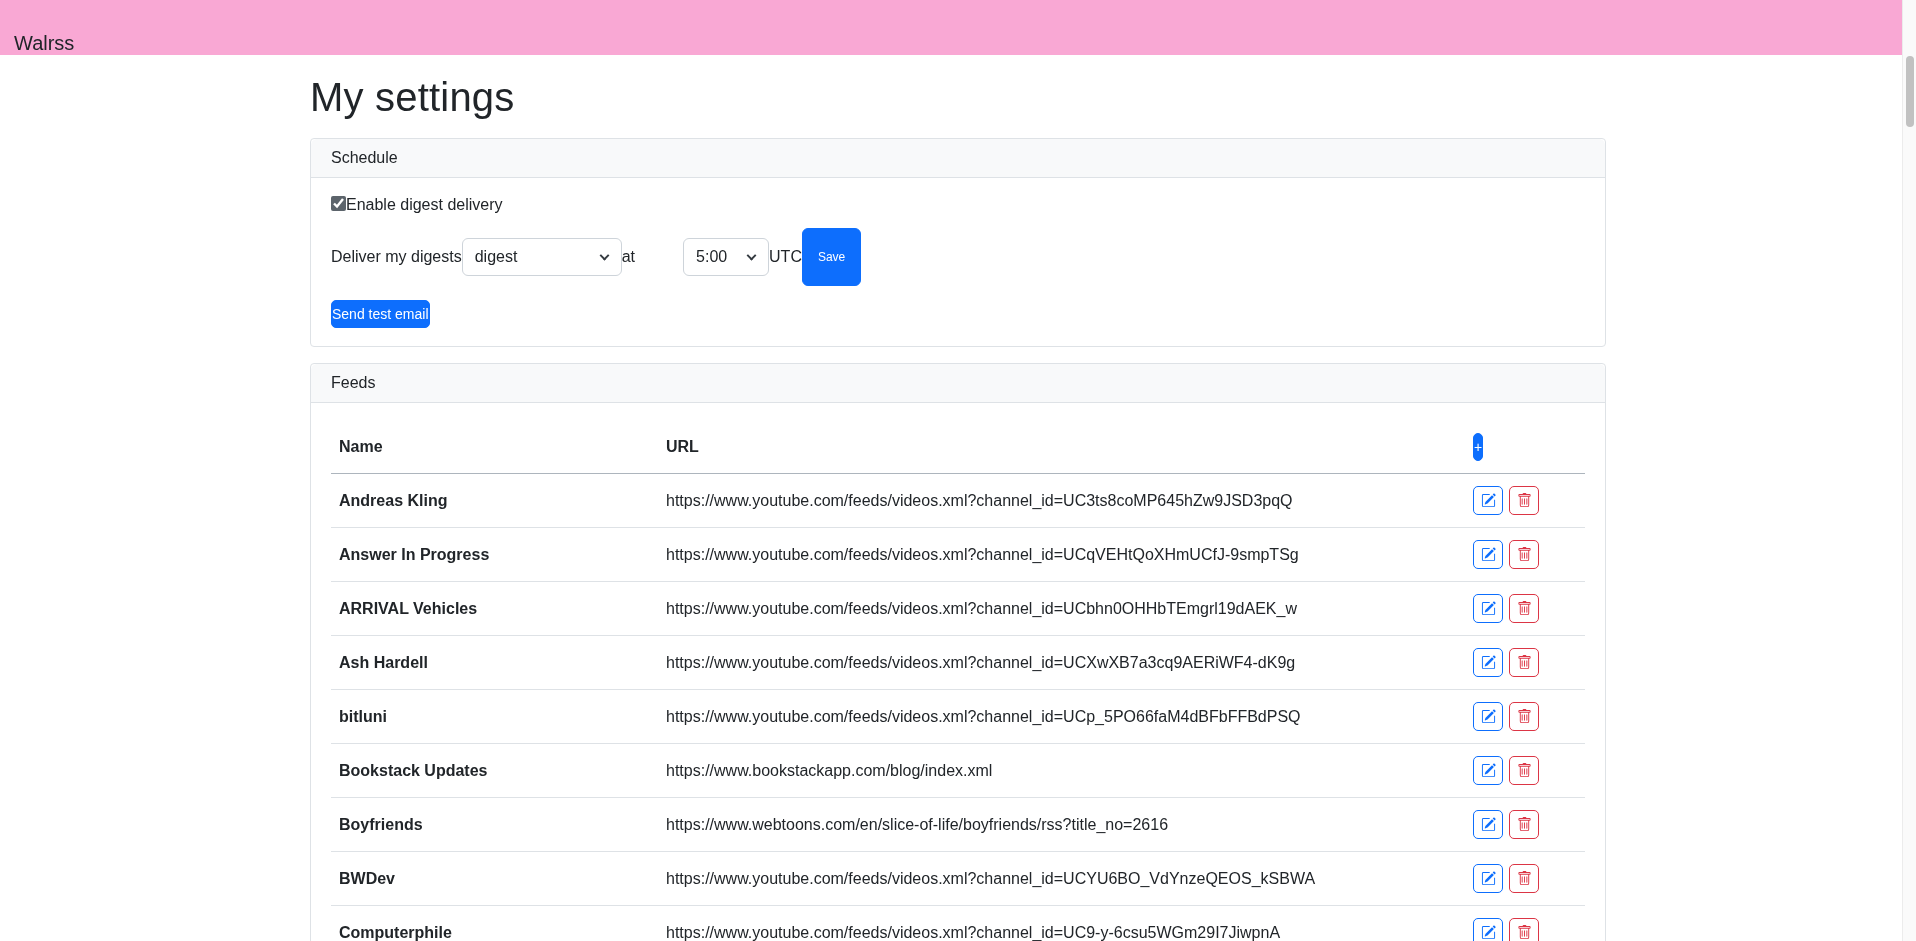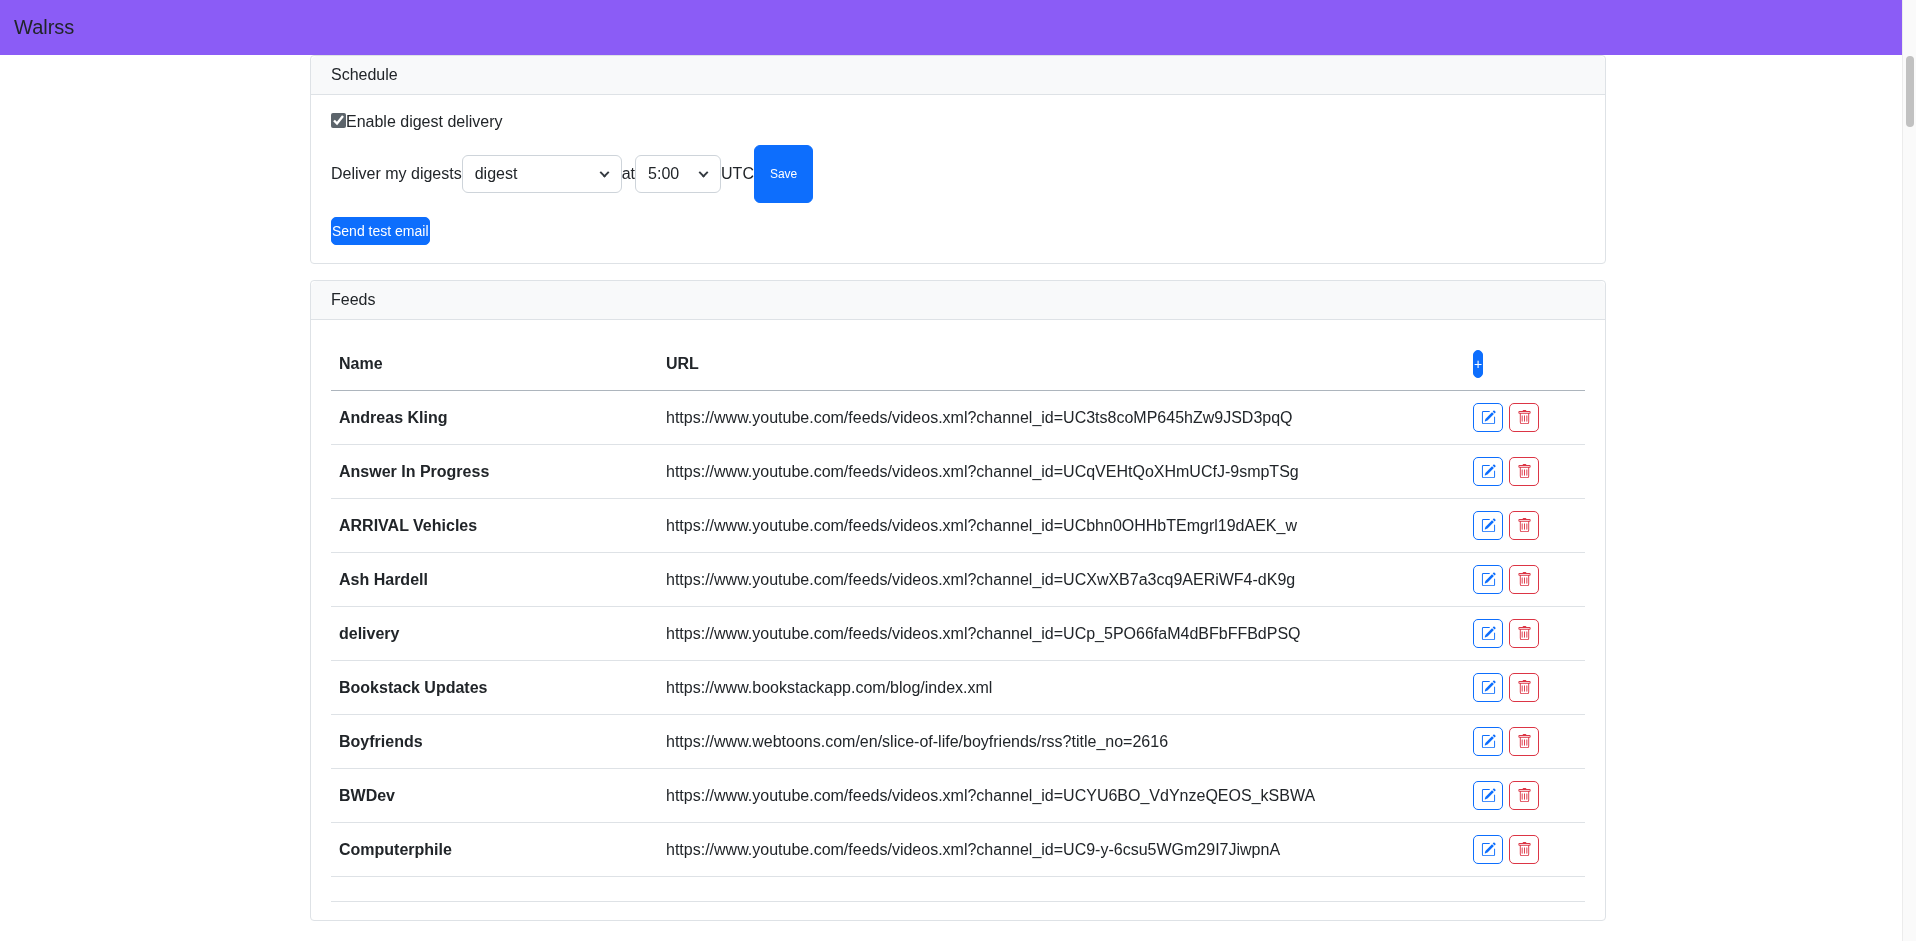--- a/index.html
+++ b/index.html
@@ -8,23 +8,23 @@
     overflow: hidden;
     background: #ffffff;
     font-family: "Liberation Sans", "DejaVu Sans", sans-serif;
     color: #212529;
     font-size: 16px;
   }
 
   
   .navbar {
     height: 55px;
-    background: #8b5cf6;
+    background: #f9a8d4;
     display: flex;
-    align-items: center;
+    align-items: flex-end;
     padding: 0 14px;
   }
   .navbar-brand {
     font-size: 20px;
     color: #212529;
     text-decoration: none;
     cursor: pointer;
   }
 
   
@@ -80,21 +80,21 @@
   }
   .form-select .caret {
     position: absolute;
     right: 13px; top: 50%;
     width: 7px; height: 7px;
     border-right: 2px solid #343a40;
     border-bottom: 2px solid #343a40;
     transform: translateY(-70%) rotate(45deg);
   }
   .sel-frequency { min-width: 160px; }
-  .sel-time { min-width: 86px; }
+  .sel-time { min-width: 86px; margin-left: 48px; }
 
   .btn {
     display: inline-flex; align-items: center; justify-content: center;
     border-radius: 6px;
     cursor: pointer;
     font-family: inherit;
   }
   .btn-primary {
     background: #0d6efd;
     border: 1px solid #0d6efd;
@@ -159,20 +159,21 @@
   }
 </style>
 </head>
 <body>
 
 <header class="navbar">
   <span class="navbar-brand">Walrss</span>
 </header>
 
 <main class="container">
+  <h1 class="page-title">My settings</h1>
 
   <section class="card">
     <div class="card-header">Schedule</div>
     <div class="card-body">
 
       <label class="check-row">
         <input type="checkbox" checked="" style="">
         <span>Enable digest delivery</span>
       </label>
 
@@ -313,21 +314,21 @@
             <path d="M5.5 5.5A.5.5 0 0 1 6 6v6a.5.5 0 0 1-1 0V6a.5.5 0 0 1 .5-.5zm2.5 0a.5.5 0 0 1 .5.5v6a.5.5 0 0 1-1 0V6a.5.5 0 0 1 .5-.5zm3 .5a.5.5 0 0 0-1 0v6a.5.5 0 0 0 1 0V6z"></path>
             <path d="M14.5 3a1 1 0 0 1-1 1H13v9a2 2 0 0 1-2 2H5a2 2 0 0 1-2-2V4h-.5a1 1 0 0 1-1-1V2a1 1 0 0 1 1-1H6a1 1 0 0 1 1-1h2a1 1 0 0 1 1 1h3.5a1 1 0 0 1 1 1v1zM4.118 4 4 4.059V13a1 1 0 0 0 1 1h6a1 1 0 0 0 1-1V4.059L11.882 4H4.118zM2.5 3h11V2h-11v1z"></path>
           </svg>
         </button>
       </div>
     </td>
   </tr>
 
   <tr>
     <td class="cell-name">
-      <span>delivery</span>
+      <span>bitluni</span>
     </td>
     <td class="cell-url">
       <span>https://www.youtube.com/feeds/videos.xml?channel_id=UCp_5PO66faM4dBFbFFBdPSQ</span>
     </td>
     <td class="cell-actions">
       <div class="actions">
         <button class="btn-icon btn-outline-primary" title="">
           <svg viewBox="0 0 16 16">
             <path d="M15.502 1.94a.5.5 0 0 1 0 .706L14.459 3.69l-2-2L13.502.646a.5.5 0 0 1 .707 0l1.293 1.293zm-1.75 2.456-2-2L4.939 9.21a.5.5 0 0 0-.121.196l-.805 2.414a.25.25 0 0 0 .316.316l2.414-.805a.5.5 0 0 0 .196-.12l6.813-6.814z"></path>
             <path d="M1 13.5A1.5 1.5 0 0 0 2.5 15h11a1.5 1.5 0 0 0 1.5-1.5v-6a.5.5 0 0 0-1 0v6a.5.5 0 0 1-.5.5h-11a.5.5 0 0 1-.5-.5v-11a.5.5 0 0 1 .5-.5H9a.5.5 0 0 0 0-1H2.5A1.5 1.5 0 0 0 1 2.5v11z"></path>

